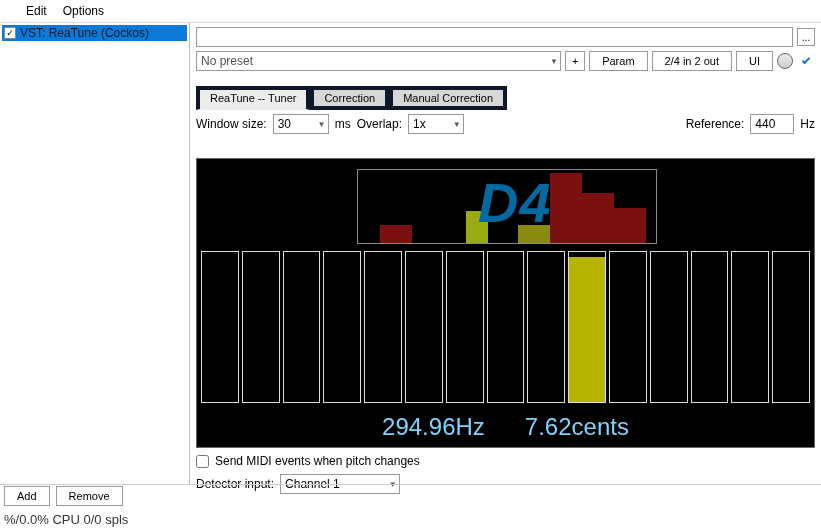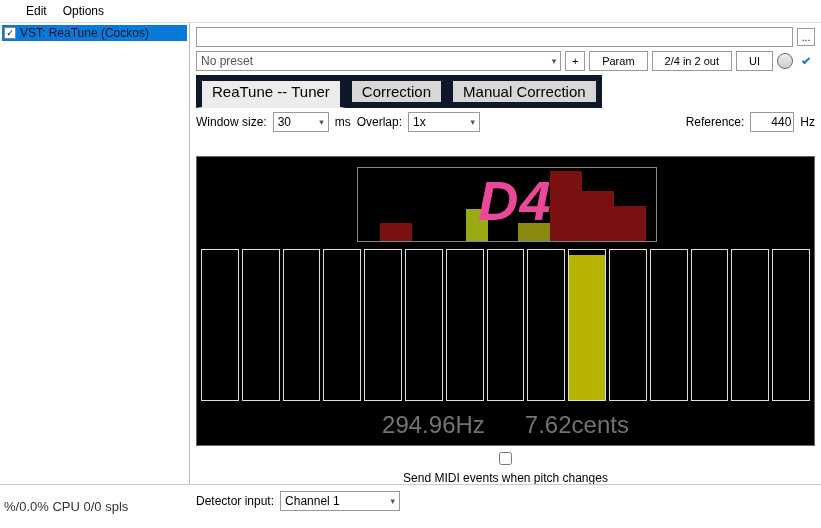--- a/index.html
+++ b/index.html
@@ -15,56 +15,56 @@
   .fx-item { display: flex; align-items: center; gap: 4px; background: #0a7ad9; color: #0f172a; padding: 1px 2px; }
   .fx-checkbox { width: 12px; height: 12px; background: #fff; border: 1px solid #888; display: inline-flex; align-items: center; justify-content: center; color: #000; font-size: 10px; line-height: 1; }
   .fx-checkbox::after { content: "✓"; font-size: 9px; color: #000; }
 
   .right-pane { flex: 1; display: flex; flex-direction: column; padding: 4px 6px 4px 6px; min-width: 0; }
 
   .top-row { display: flex; align-items: center; gap: 4px; margin-bottom: 4px; }
   .big-field { flex: 1; height: 20px; border: 1px solid #999; background: #fff; }
   .sqbtn { width: 18px; height: 18px; border: 1px solid #999; background: #fff; display: flex; align-items: center; justify-content: center; font-size: 10px; }
 
-  .preset-row { display: flex; align-items: center; gap: 4px; margin-bottom: 4px; }
+  .preset-row { display: flex; align-items: center; gap: 4px; margin-bottom: 15px; }
   .preset-select { flex: 1; height: 20px; border: 1px solid #999; background: #fff; display: flex; align-items: center; justify-content: space-between; padding: 0 4px; color: #555; }
   .dropdown-arrow { font-size: 9px; color: #555; }
   .btn { height: 20px; border: 1px solid #999; background: #fff; padding: 0 12px; display: flex; align-items: center; font-size: 11px; }
   .circle-knob { width: 16px; height: 16px; border-radius: 50%; border: 1px solid #666; background: linear-gradient(#eee,#ccc); position: relative; }
   .blue-tick-wrap { position: relative; width: 18px; height: 18px; display:flex; align-items:center; justify-content:center;}
   .tick-check { width: 8px; height: 4px; border-left: 2px solid #0a7ad9; border-bottom: 2px solid #0a7ad9; transform: rotate(-45deg); margin-top:-2px; }
 
   .tabs { display: flex; gap: 0; margin-bottom: 4px; }
-  .tab { padding: 2px 10px; border: 6px solid #0f172a; background: #d7d7d7; font-size: 15px; position: relative; }
+  .tab { padding: 2px 10px; border: 4px solid #0f172a; background: #d7d7d7; font-size: 11px; position: relative; }
   .tab.active { background: #ececec; border-bottom: 1px solid #ececec; font-weight: 500; }
 
   .controls-row { display: flex; align-items: center; gap: 6px; margin-bottom: 24px; font-size: 12px; }
   .small-select { height: 20px; border: 1px solid #999; background: #fff; display: flex; align-items: center; justify-content: space-between; padding: 0 4px; }
-  .small-input { height: 20px; border: 1px solid #999; background: #fff; padding: 0 20px; display: flex; align-items: center; }
+  .small-input { height: 20px; border: 1px solid #999; background: #fff; padding: 0 4px; display: flex; align-items: center; }
   .sp { flex: 1; }
 
   .tuner-area { flex: 1; background: #000; position: relative; min-height: 290px; border: 1px solid #666; overflow: hidden; }
   .hist { position: absolute; left: 160px; top: 10px; width: 300px; height: 75px; border: 1px solid #888; }
   .hist-bar { position: absolute; bottom: 0; }
   .hb1 { left: 22px; width: 32px; height: 18px; background: #7b1010; }
   .hb2 { left: 108px; width: 22px; height: 32px; background: #9aab12; }
   .hb3 { left: 160px; width: 32px; height: 18px; background: #8a8a11; }
   .hb4 { left: 192px; width: 32px; height: 70px; background: #7b1010; }
   .hb5 { left: 224px; width: 32px; height: 50px; background: #7b1010; }
   .hb6 { left: 256px; width: 32px; height: 35px; background: #7b1010; }
-  .note-label { position: absolute; left: 120px; top: 0px; color: #ec4899; font-size: 56px; font-weight: 700; font-style: italic; letter-spacing: 1px; }
+  .note-label { position: absolute; left: 120px; top: 0px; color: #0369a1; font-size: 56px; font-weight: 700; font-style: italic; letter-spacing: 1px; }
 
   .bars { position: absolute; left: 4px; right: 4px; top: 92px; bottom: 44px; display: flex; gap: 3px; justify-content: center; }
   .bar-slot { flex: 1; max-width: 42px; border: 1px solid #ddd; position: relative; }
   .bar-fill { position: absolute; bottom: 0; left: 0; right: 0; }
 
-  .readout { position: absolute; bottom: 6px; left: 0; right: 0; text-align: center; color: #737373; font-size: 24px; display: flex; justify-content: center; gap: 40px; font-weight: 400; }
+  .readout { position: absolute; bottom: 6px; left: 0; right: 0; text-align: center; color: #7dd3fc; font-size: 24px; display: flex; justify-content: center; gap: 40px; font-weight: 400; }
 
   .below { margin-top: 6px; display: flex; flex-direction: column; gap: 6px; }
-  .chk-row { display: flex; align-items: center; gap: 6px; flex-direction: column; }
+  .chk-row { display: flex; align-items: center; gap: 6px; }
   .det-row { display: flex; align-items: center; gap: 6px; }
   input[type="checkbox"] { width: 13px; height: 13px; }
 
   .footer { border-top: 1px solid #ccc; padding: 2px 4px; display: flex; align-items: center; gap: 6px; height: 44px; flex-direction: column; align-items: flex-start; justify-content: center; }
   .footer-btns { display: flex; gap: 6px; }
   .status { font-size: 13px; color: #333; }
 </style>
 </head>
 <body>
 
@@ -112,21 +112,21 @@
       </div>
 
       <div class="controls-row">
         <span>Window size:</span>
         <div class="small-select" style="width:56px">
           <span>30</span>
           <span class="dropdown-arrow">▾</span>
         </div>
         <span>ms</span>
         <span>Overlap:</span>
-        <div class="small-select" style="width:72px">
+        <div class="small-select" style="width:56px">
           <span>1x</span>
           <span class="dropdown-arrow">▾</span>
         </div>
         <div class="sp"></div>
         <span>Reference:</span>
         <div class="small-input" style="width:44px">
           <span>440</span>
         </div>
         <span>Hz</span>
       </div>
@@ -176,15 +176,19 @@
           <div class="small-select" style="width:120px">
             <span>Channel 1</span>
             <span class="dropdown-arrow">▾</span>
           </div>
         </div>
       </div>
     </div>
   </div>
 
   <div class="footer">
+    <div class="footer-btns">
+      <div class="btn">Add</div>
+      <div class="btn">Remove</div>
+    </div>
     <div class="status">%/0.0% CPU 0/0 spls</div>
   </div>
 </div>
 
 </body></html>

